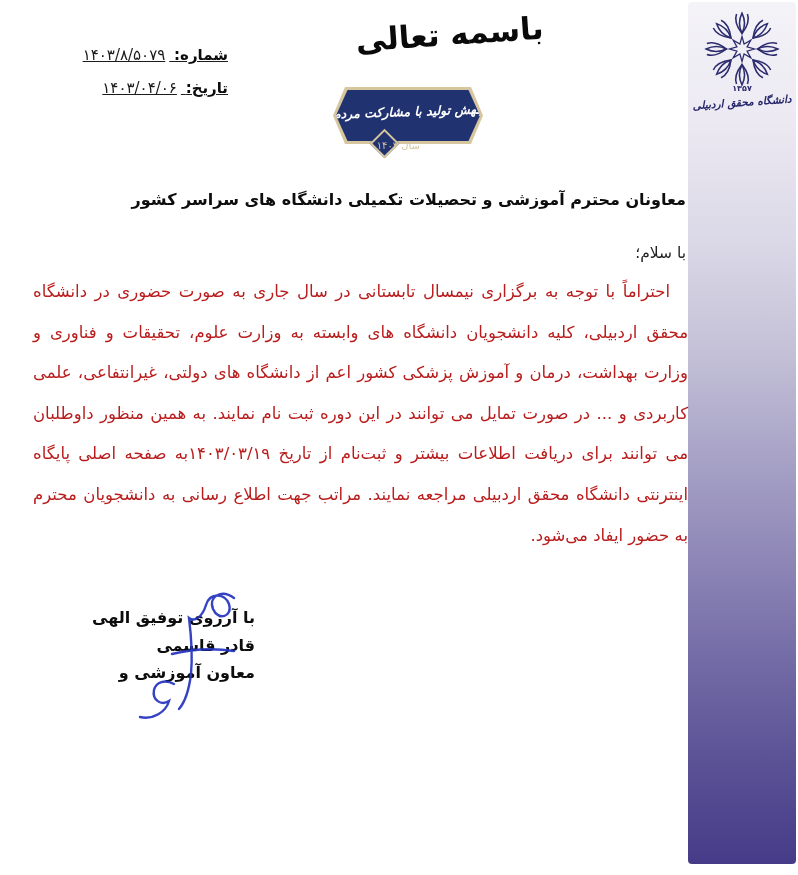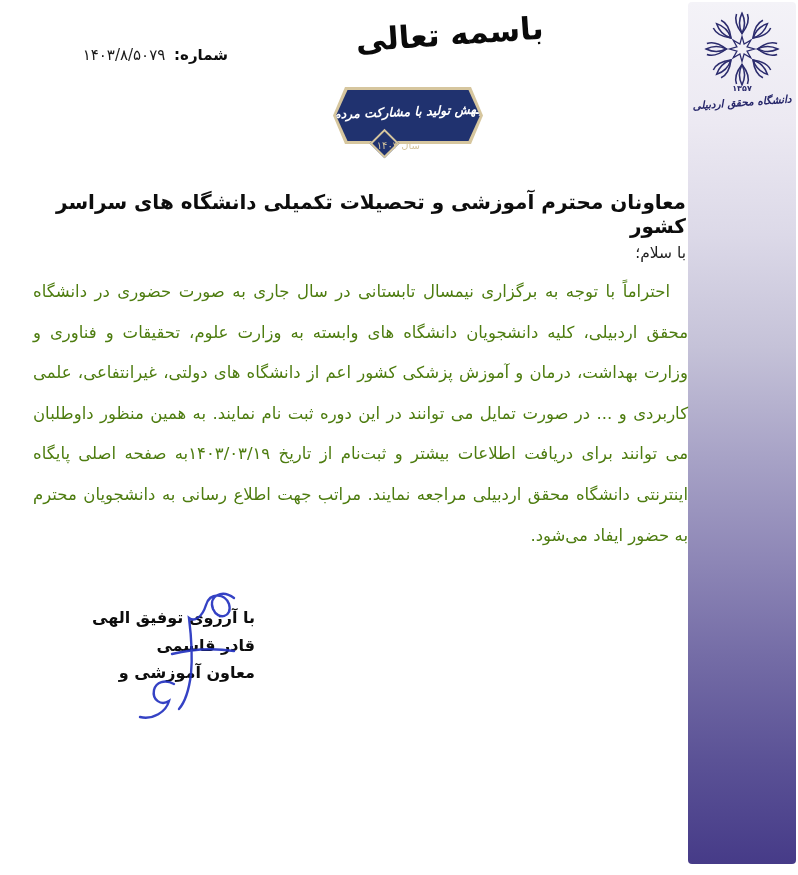--- a/index.html
+++ b/index.html
@@ -16,21 +16,21 @@
   }
   .logo{position:absolute;top:8px;left:0;right:0;text-align:center;}
   .logo svg{display:block;margin:0 auto;}
   .logo-year{font-size:8px;font-weight:bold;color:#2c2c6e;margin-top:-4px;letter-spacing:1px;}
   .logo-name{
     font-size:10.5px;font-weight:bold;font-style:italic;color:#26266a;
     margin-top:3px;transform:rotate(-4deg);white-space:nowrap;
   }
   
   .meta{position:absolute;top:44px;left:24px;width:204px;direction:rtl;text-align:right;font-size:15px;}
-  .meta-row{height:33px;line-height:22px;white-space:nowrap;}
+  .meta-row{height:33px;line-height:22px;white-space:nowrap;text-decoration:underline;}
   .meta-label{font-weight:bold;color:#0d0d0d;}
   .meta-value{color:#1a1a1a;padding-right:4px;}
   
   .bismillah{
     position:absolute;top:16px;left:342px;width:215px;text-align:center;
     font-size:31px;font-weight:bold;color:#0a0a0a;transform:rotate(-4deg);
     direction:rtl;white-space:nowrap;
   }
   
   .banner{position:absolute;top:87px;left:333px;width:150px;height:57px;}
@@ -51,30 +51,30 @@
     position:absolute;left:41px;bottom:-10px;width:17px;height:17px;
     background:#20326f;border:2px solid #d6c69e;transform:rotate(45deg);
   }
   .banner-tab-text{
     position:absolute;left:49px;bottom:-7px;width:38px;text-align:center;
     font-size:10px;color:#d6c69e;direction:rtl;z-index:2;white-space:nowrap;
   }
   
   .addressee{
     position:absolute;top:190px;left:35px;right:112px;direction:rtl;text-align:right;
-    font-weight:bold;font-size:20px;color:#0d0d0d;
+    font-weight:bold;font-size:16px;color:#0d0d0d;
   }
   .salutation{
     position:absolute;top:244px;left:35px;right:112px;direction:rtl;text-align:right;
     font-size:15.5px;color:#1f1f1f;
   }
   .body-text{
     position:absolute;top:272px;left:33px;right:110px;direction:rtl;
     text-align:justify;text-align-last:right;text-indent:18px;
-    font-size:16.5px;line-height:40.6px;color:#4d7c0f;
+    font-size:16.5px;line-height:40.6px;color:#b91c1c;
   }
   
   .signature{
     position:absolute;top:604px;left:55px;width:200px;direction:rtl;text-align:right;
     font-weight:bold;font-size:16px;line-height:27.5px;color:#0d0d0d;
   }
   .ink{position:absolute;left:128px;top:586px;pointer-events:none;}
 </style>
 </head>
 <body>
@@ -104,20 +104,24 @@
       <div class="logo-year">۱۳۵۷</div>
       <div class="logo-name">دانشگاه محقق اردبیلی</div>
     </div>
   </div>
 
   <div class="meta">
     <div class="meta-row">
       <span class="meta-label">شماره:</span>
       <span class="meta-value">۱۴۰۳/۸/۵۰۷۹</span>
     </div>
+    <div class="meta-row">
+      <span class="meta-label">تاریخ:</span>
+      <span class="meta-value">۱۴۰۳/۰۴/۰۶</span>
+    </div>
   </div>
 
   <div class="bismillah">باسمه تعالی</div>
 
   <div class="banner">
     <div class="banner-outer"></div>
     <div class="banner-inner">
       <span class="banner-text">جهش تولید با مشارکت مردم</span>
     </div>
     <div class="banner-tab"></div>

